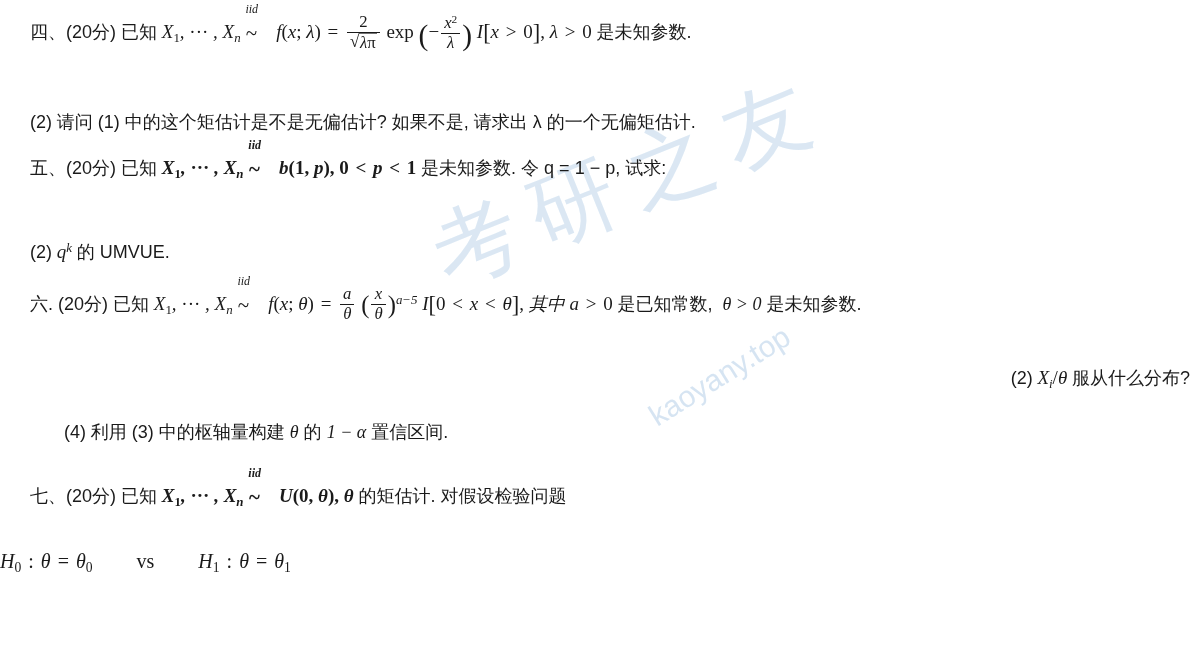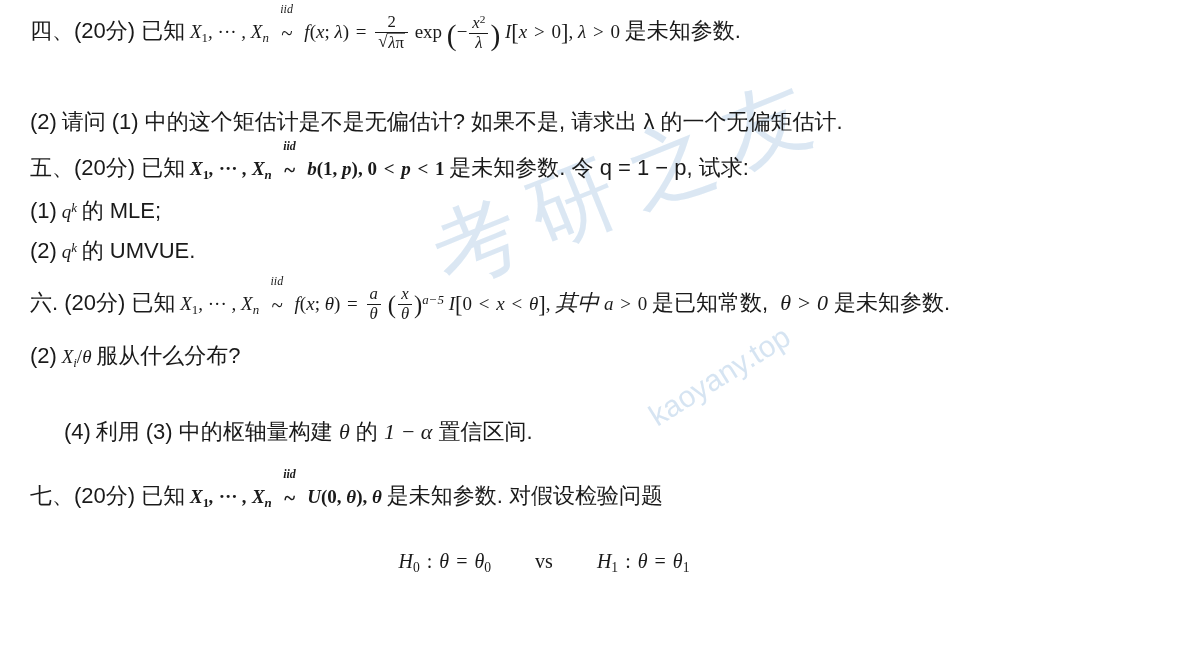--- a/index.html
+++ b/index.html
@@ -56,38 +56,37 @@
     position: absolute;
     left: 30px;
     width: 1160px;
   }
   .line {
     font-size: 19px;
     line-height: 31px;
     white-space: nowrap;
   }
 
-  .cn { font-family: "Liberation Sans", sans-serif; font-size: 22px; }
+  .cn { font-family: "Liberation Sans", sans-serif; font-size: 18px; }
 
   
   .mi { font-style: italic; font-family: "Liberation Serif", serif; }
   .mr { font-style: normal; font-family: "Liberation Serif", serif; }
   .mb { font-weight: bold; }
   .op { font-style: normal; padding: 0 2px; }
 
   sub { font-size: 0.68em; vertical-align: -0.28em; font-style: italic; }
   sup { font-size: 0.68em; vertical-align: 0.45em; font-style: italic; }
   sub.mr, sup.mr { font-style: normal; }
 
   
   .iid {
     display: inline-block;
     position: relative;
     width: 26px;
-    text-align: center;
     vertical-align: -2px;
   }
   .iid .top {
     position: absolute;
     top: -15px;
     left: 0;
     width: 26px;
     font-size: 12px;
     font-style: italic;
     line-height: 12px;
@@ -144,21 +143,20 @@
     display: inline-block;
     font-size: 1.18em;
     vertical-align: -0.1em;
     font-style: normal;
   }
 
   .centered {
     position: absolute;
     left: 0;
     width: 1088px;
-    text-align: center;
     font-size: 20px;
   }
   .gap-vs { display: inline-block; width: 34px; }
 </style>
 </head>
 <body>
 
 <div class="page">
 
   <div class="watermark wm-cn">考研之友</div>
@@ -196,27 +194,20 @@
       <span class="mi mb">
         X<sub class="mr">1</sub>, <span class="mr">···</span> , X<sub class="mi">n</sub>
         <span class="iid"><span class="top">iid</span><span class="bot">~</span></span>
         b<span class="mr">(</span><span class="mr">1</span><span class="mr">,</span> p<span class="mr">)</span><span class="mr">,</span>
         <span class="mr">0</span> <span class="op">&lt;</span> p <span class="op">&lt;</span> <span class="mr">1</span>
       </span>
       <span class="cn">是未知参数. 令 q = 1 − p, 试求:</span>
     </div>
   </div>
 
-  <div class="block" style="top: 192px;">
-    <div class="line">
-      <span class="cn">(1)</span>
-      <span class="mi">q<sup class="mi">k</sup></span>
-      <span class="cn">的 MLE;</span>
-    </div>
-  </div>
 
   <div class="block" style="top: 232px;">
     <div class="line">
       <span class="cn">(2)</span>
       <span class="mi">q<sup class="mi">k</sup></span>
       <span class="cn">的 UMVUE.</span>
     </div>
   </div>
 
   <div class="block" style="top: 284px;">
@@ -230,21 +221,21 @@
         <span class="frac"><span class="num">a</span><span class="den">θ</span></span>
         <span class="medparen">(</span><span class="frac"><span class="num">x</span><span class="den">θ</span></span><span class="medparen">)</span><sup class="mi">a−5</sup>
         I<span class="bigbrack">[</span><span class="mr">0</span> <span class="op">&lt;</span> x <span class="op">&lt;</span> θ<span class="bigbrack">]</span><span class="mr">,</span>
         <span class="cn">其中</span> a <span class="op">&gt;</span> <span class="mr">0</span>
       </span>
       <span class="cn">是已知常数, &nbsp;<span class="mi">θ &gt; 0</span> 是未知参数.</span>
     </div>
   </div>
 
 
-  <div class="block" style="top: 340px;">
+  <div class="block" style="top: 362px; text-align: right;">
     <div class="line">
       <span class="cn">(2)</span>
       <span class="mi">X<sub class="mi">i</sub><span class="mr">/</span>θ</span>
       <span class="cn">服从什么分布?</span>
     </div>
   </div>
 
 
   <div class="block" style="top: 416px; margin-left: 34px;">
     <div class="line">
@@ -254,21 +245,21 @@
   </div>
 
   <div class="block" style="top: 480px;">
     <div class="line">
       <span class="cn">七、(20分) 已知</span>
       <span class="mi mb">
         X<sub class="mr">1</sub>, <span class="mr">···</span> , X<sub class="mi">n</sub>
         <span class="iid"><span class="top">iid</span><span class="bot">~</span></span>
         U<span class="mr">(</span><span class="mr">0</span><span class="mr">,</span> θ<span class="mr">)</span><span class="mr">,</span> θ
       </span>
-      <span class="cn">是未知参数. 对假设检验问题</span>
+      <span class="cn">的矩估计. 对假设检验问题</span>
     </div>
   </div>
 
   <div class="centered" style="top: 550px;">
     <span class="mi">H<sub class="mr">0</sub> <span class="op">:</span> θ <span class="op">=</span> θ<sub class="mr">0</sub></span>
     <span class="gap-vs"></span>
     <span class="mr">vs</span>
     <span class="gap-vs"></span>
     <span class="mi">H<sub class="mr">1</sub> <span class="op">:</span> θ <span class="op">=</span> θ<sub class="mr">1</sub></span>
   </div>

